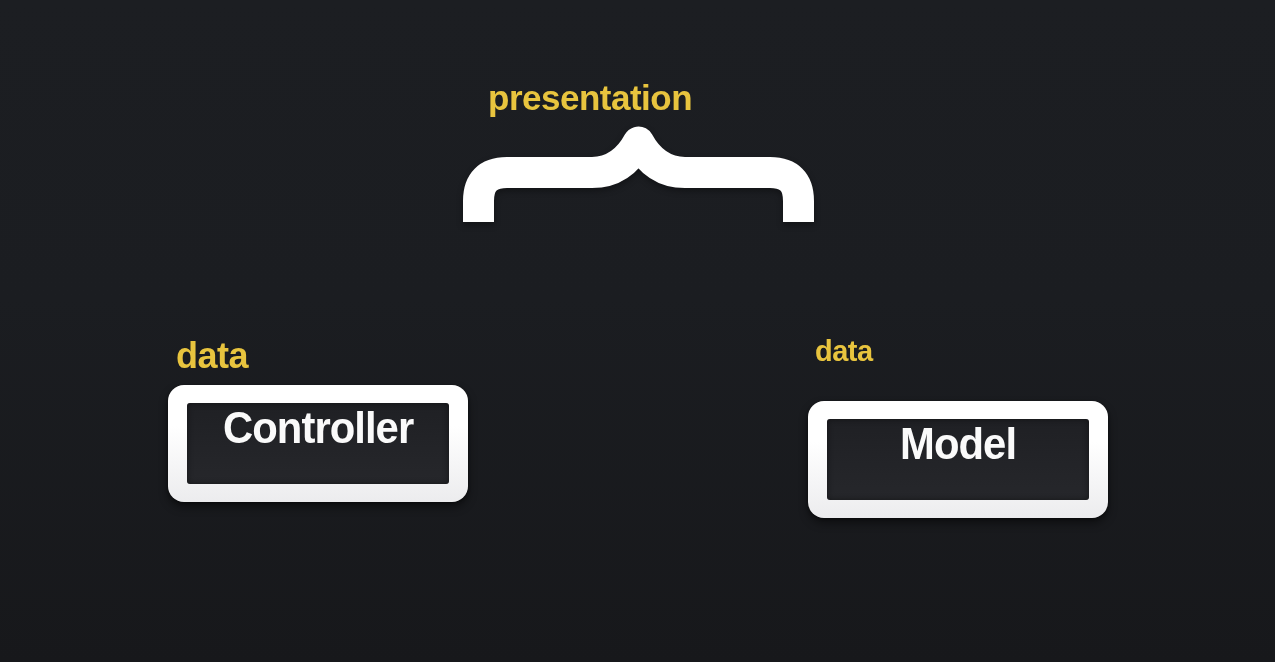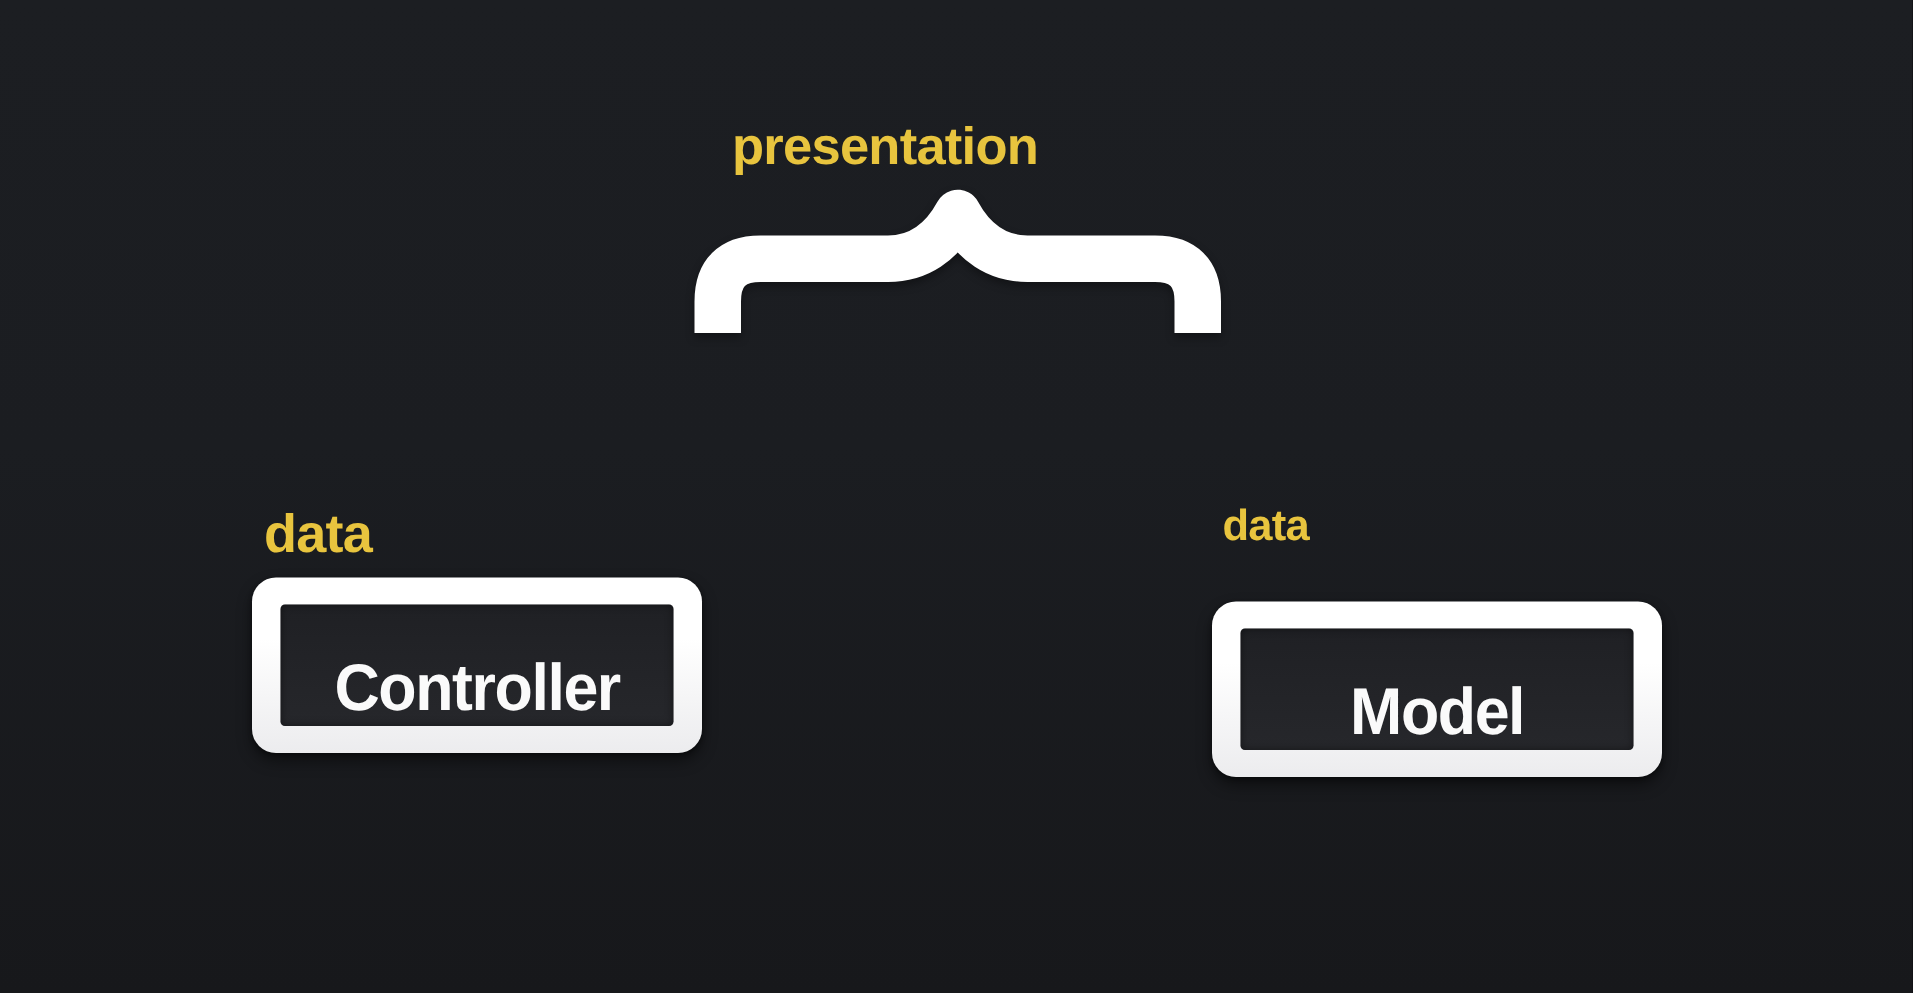--- a/index.html
+++ b/index.html
@@ -67,21 +67,21 @@
   .frame-box.controller { left: 168px; top: 385px; }
   .frame-box.model      { left: 808px; top: 385px; margin-top: 16px; }
 
   .frame-box .inner {
     position: absolute;
     inset: 18px 19px;
     border-radius: 3px;
     background: linear-gradient(180deg, #1f2024 0%, #26272b 100%);
     box-shadow: inset 0 0 6px rgba(0,0,0,0.45);
     display: flex;
-    align-items: flex-end;
+    align-items: flex-start;
     justify-content: center;
   }
   .frame-box .inner .box-title {
     color: #fafafa;
     font-size: 44px;
     font-weight: bold;
     letter-spacing: -1px;
     white-space: nowrap;
     transform: scaleX(0.95);
   }

